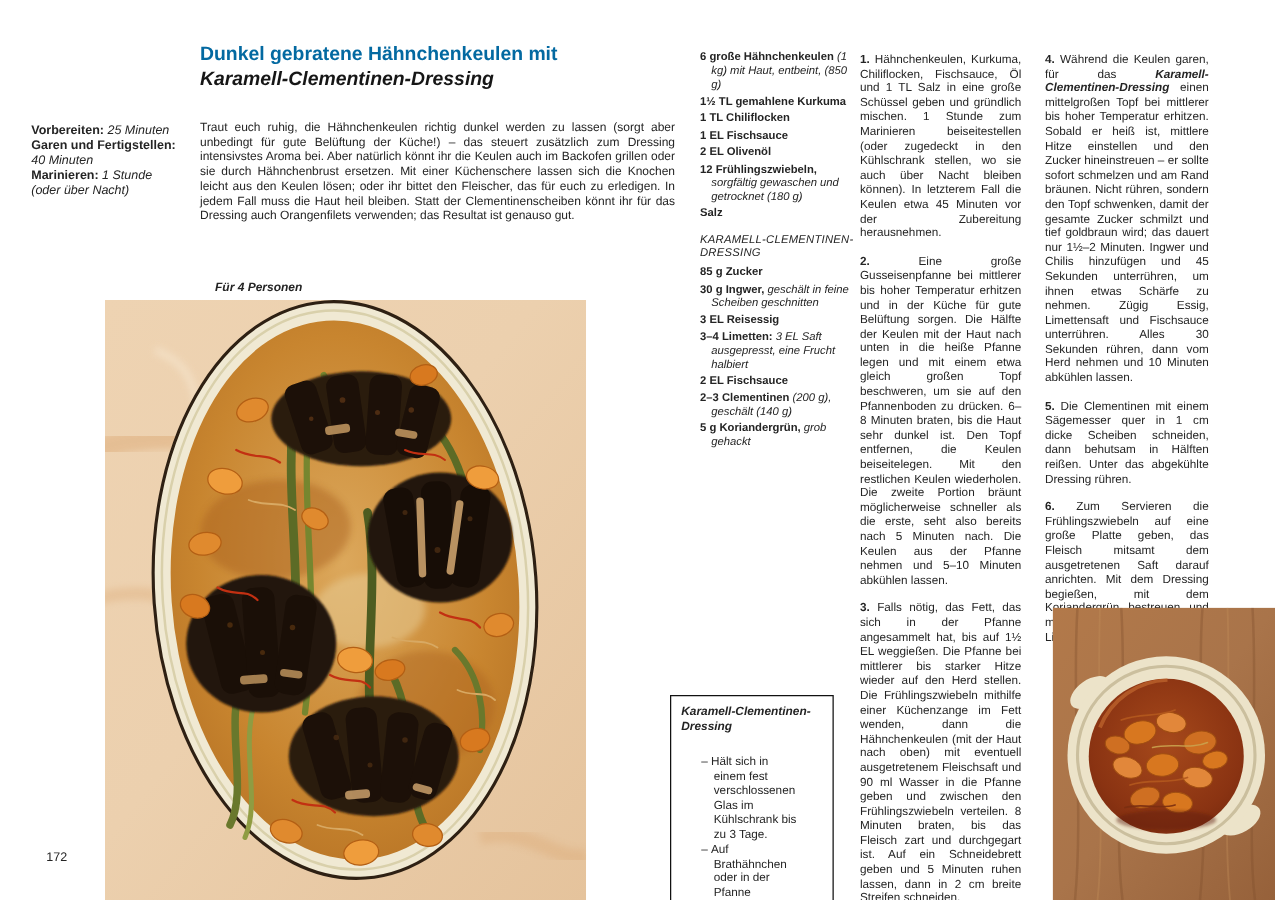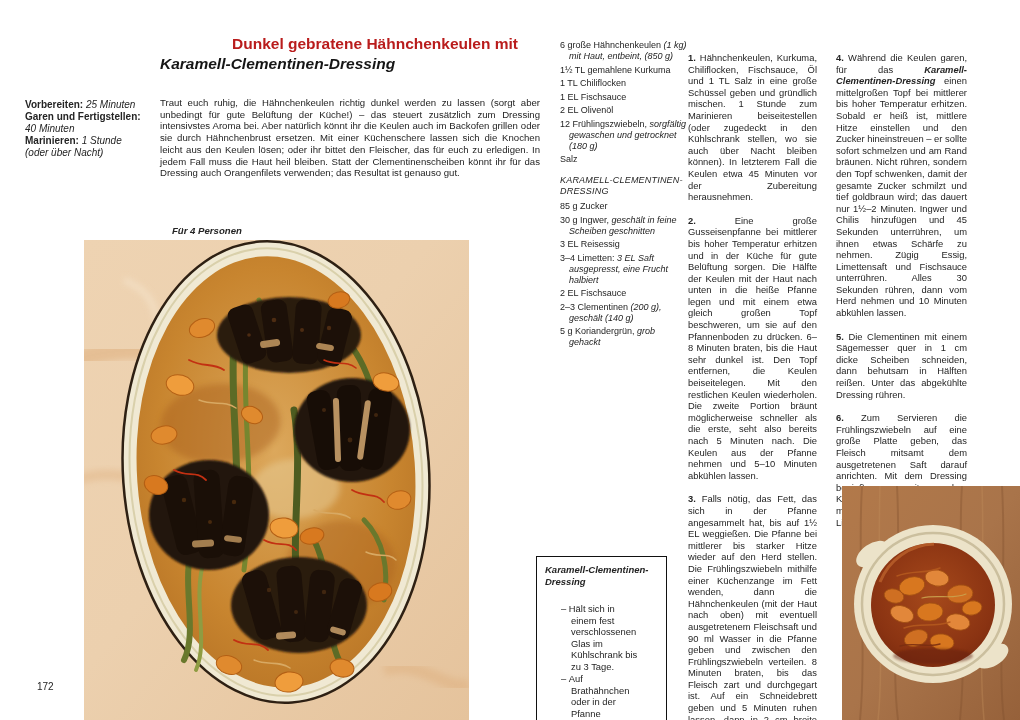--- a/index.html
+++ b/index.html
@@ -10,38 +10,38 @@
     color:#242424;
     -webkit-font-smoothing:antialiased;
   }
   
   .meta{position:absolute; left:25px; top:99px; width:132px; font-size:10px; line-height:12px;}
   .meta .b{font-weight:700;}
   .meta .i{font-style:italic;}
   
   .title{position:absolute; left:160px; top:34px; width:430px; margin:0;
          font-size:15.5px; line-height:19.5px; font-weight:700;}
-  .title .t1{color:#b91c1c; display:block;text-align:center;}
+  .title .t1{color:#0369a1; display:block;}
   .title .t2{color:#161616; font-style:italic; display:block;}
   
   .intro{position:absolute; left:160px; top:97px; width:380px; margin:0;
          font-size:9.6px; line-height:11.7px; text-align:justify;}
   .serves{position:absolute; left:160px; top:213px; margin:12px;
           font-size:9.6px; font-weight:700; font-style:italic;}
   
   .ingredients{position:absolute; left:560px; top:40px; width:128px; font-size:9px; line-height:11px;}
   .ing{padding-left:9px; text-indent:-9px; margin:0 0 2.5px 0;}
-  .ing .bd{font-weight:400;text-align:right;}
+  .ing .bd{font-weight:700;text-align:right;}
   .ing .it{font-style:italic;}
   .ing-header{font-style:italic; margin:10px 0 4px 0; letter-spacing:.2px;}
   
   .stepcol{position:absolute; top:40px; font-size:9.4px; line-height:11.6px; text-align:justify;}
   .stepcol.c1{left:688px; width:129px;}
   .stepcol.c2{left:836px; width:131px;}
-  .step{margin:12px 0 11px 0;}
+  .step{margin:1px 0 11px 0;}
   .step .num{font-weight:700;}
   .step .bi{font-weight:700; font-style:italic;}
   
   .tipbox{position:absolute; left:536px; top:556px; width:131px; box-sizing:border-box;
           border:1.5px solid #111; padding:7px 8px 8px 8px; min-height:110px;}
   .tipbox h3{margin:0 0 4px 0; font-size:9.5px; font-weight:700; font-style:italic; line-height:11.5px;}
   .tipbox ul{margin:16px; padding:0; list-style:none; font-size:9.4px; line-height:11.5px;}
   .tipbox li{padding-left:10px; text-indent:-10px; margin:0 0 1px 0;}
   .tipbox li::before{content:"–\00a0";}
   

